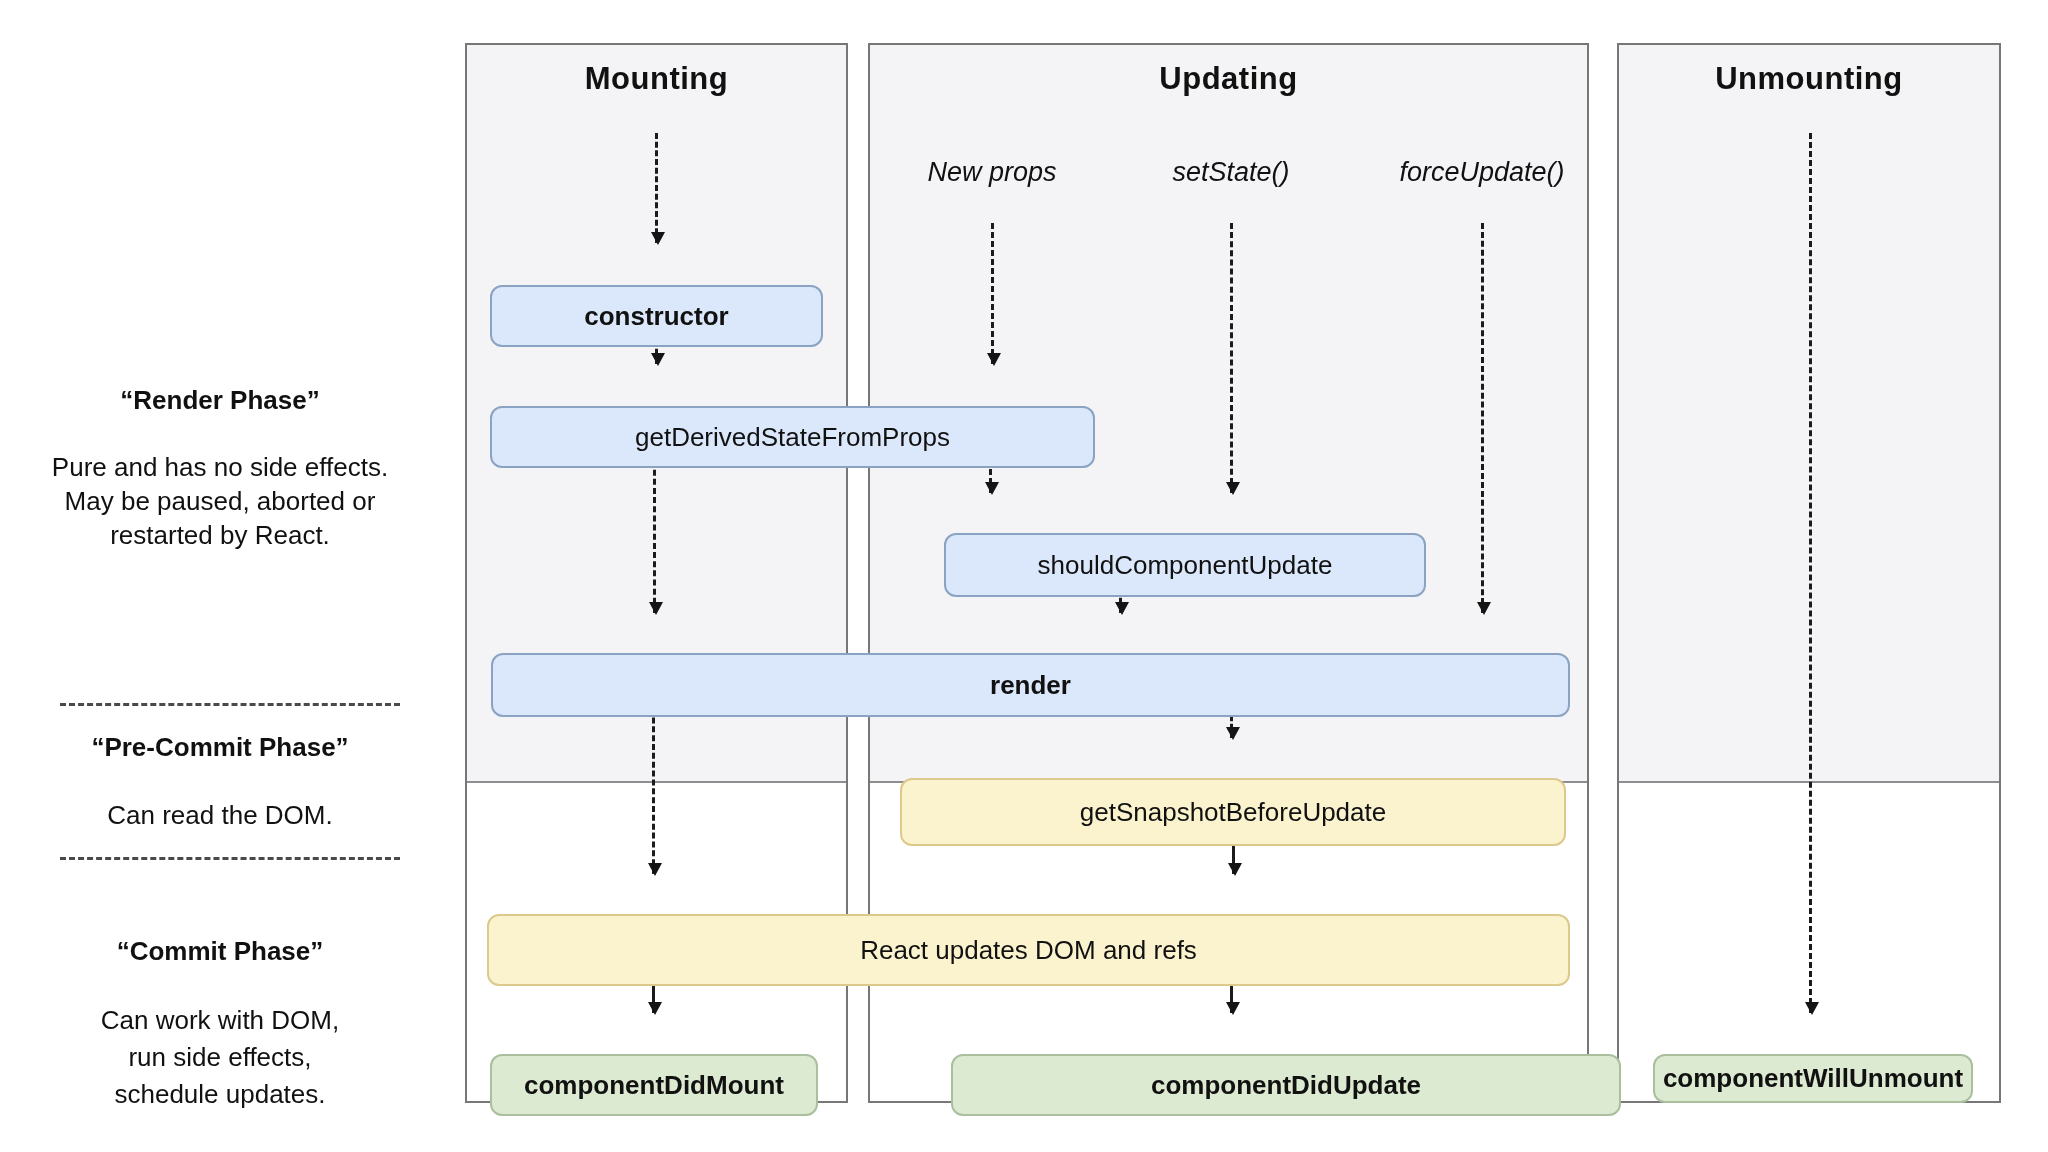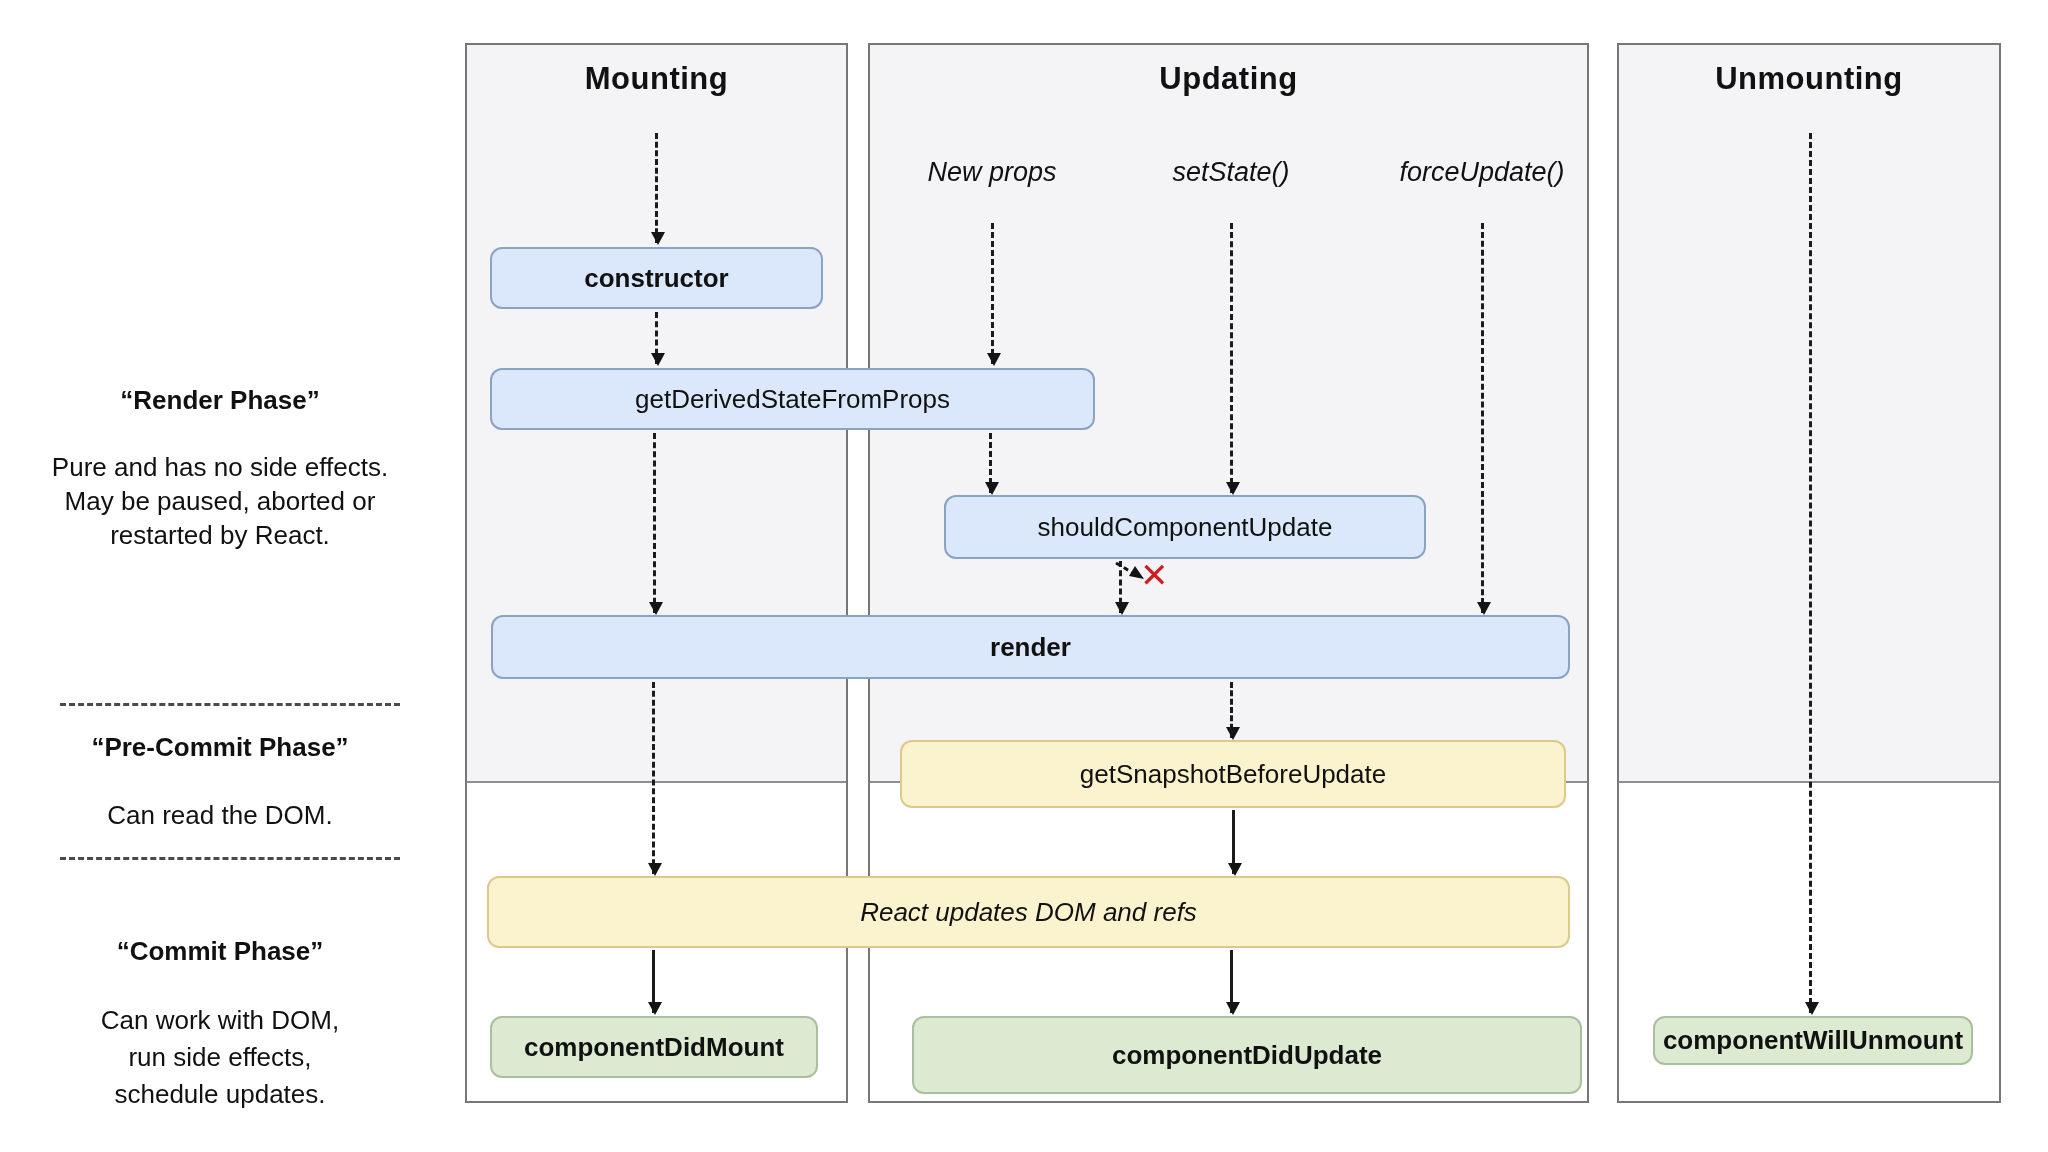--- a/index.html
+++ b/index.html
@@ -16,26 +16,26 @@
        font-size:31px;font-weight:bold;letter-spacing:.5px;}
   #col-mounting{left:465px;width:383px;padding-left:16px;}
   #col-updating{left:868px;width:721px;}
   #col-unmounting{left:1617px;width:384px;padding-left:22px;}
   
   .trigger{position:absolute;top:157px;transform:translateX(-50%);
        font-size:27px;font-style:italic;white-space:nowrap;}
   
   .node{position:absolute;display:flex;align-items:center;justify-content:center;
        font-size:26px;border-radius:12px;border:2px solid;box-sizing:border-box;
-       white-space:nowrap;}
+       white-space:nowrap;margin-top:38px;}
   .node.blue  {background:var(--node-blue-fill,#dbe7fa); border-color:var(--node-blue-border,#8ba3c2);}
   .node.yellow{background:var(--node-yellow-fill,#fbf3cd);border-color:var(--node-yellow-border,#dcc98b);}
   .node.green {background:var(--node-green-fill,#dcead2); border-color:var(--node-green-border,#a9bf9d);}
   .node.bold{font-weight:bold;}
-  .node.italic{font-style:italic;}
+  .node.italic{}
   
   .arrow{position:absolute;width:0;}
   .arrow.dashed{border-left:3px dashed #1b1b1b;}
   .arrow.solid {border-left:3px solid  #1b1b1b;}
   .arrow::after{content:"";position:absolute;bottom:-2px;left:-7px;width:0;height:0;
        border:7px solid transparent;border-bottom:none;border-top:13px solid #141414;}
   
   .side-block{position:absolute;left:20px;width:400px;text-align:center;}
   .side-title{font-size:26px;font-weight:bold;}
   .side-body{font-size:26px;line-height:34px;}
@@ -117,16 +117,16 @@
   </svg>
   <span id="skip-x">✕</span>
 
   <div class="node blue bold" style="left:490px;top:247px;width:333px;height:62px">constructor</div>
   <div class="node blue" style="left:490px;top:368px;width:605px;height:62px">getDerivedStateFromProps</div>
   <div class="node blue" style="left:944px;top:495px;width:482px;height:64px">shouldComponentUpdate</div>
   <div class="node blue bold" style="left:491px;top:615px;width:1079px;height:64px">render</div>
   <div class="node yellow" style="left:900px;top:740px;width:666px;height:68px">getSnapshotBeforeUpdate</div>
   <div class="node yellow italic" style="left:487px;top:876px;width:1083px;height:72px">React updates DOM and refs</div>
   <div class="node green bold" style="left:490px;top:1016px;width:328px;height:62px">componentDidMount</div>
-  <div class="node green bold" style="left:912px;top:1016px;width:670px;height:78px">componentDidUpdate</div>
+  <div class="node green bold" style="left:951px;top:1016px;width:670px;height:62px">componentDidUpdate</div>
   <div class="node green bold" style="left:1653px;top:1016px;width:320px;height:49px">componentWillUnmount</div>
 
 </div>
 
 </body></html>

